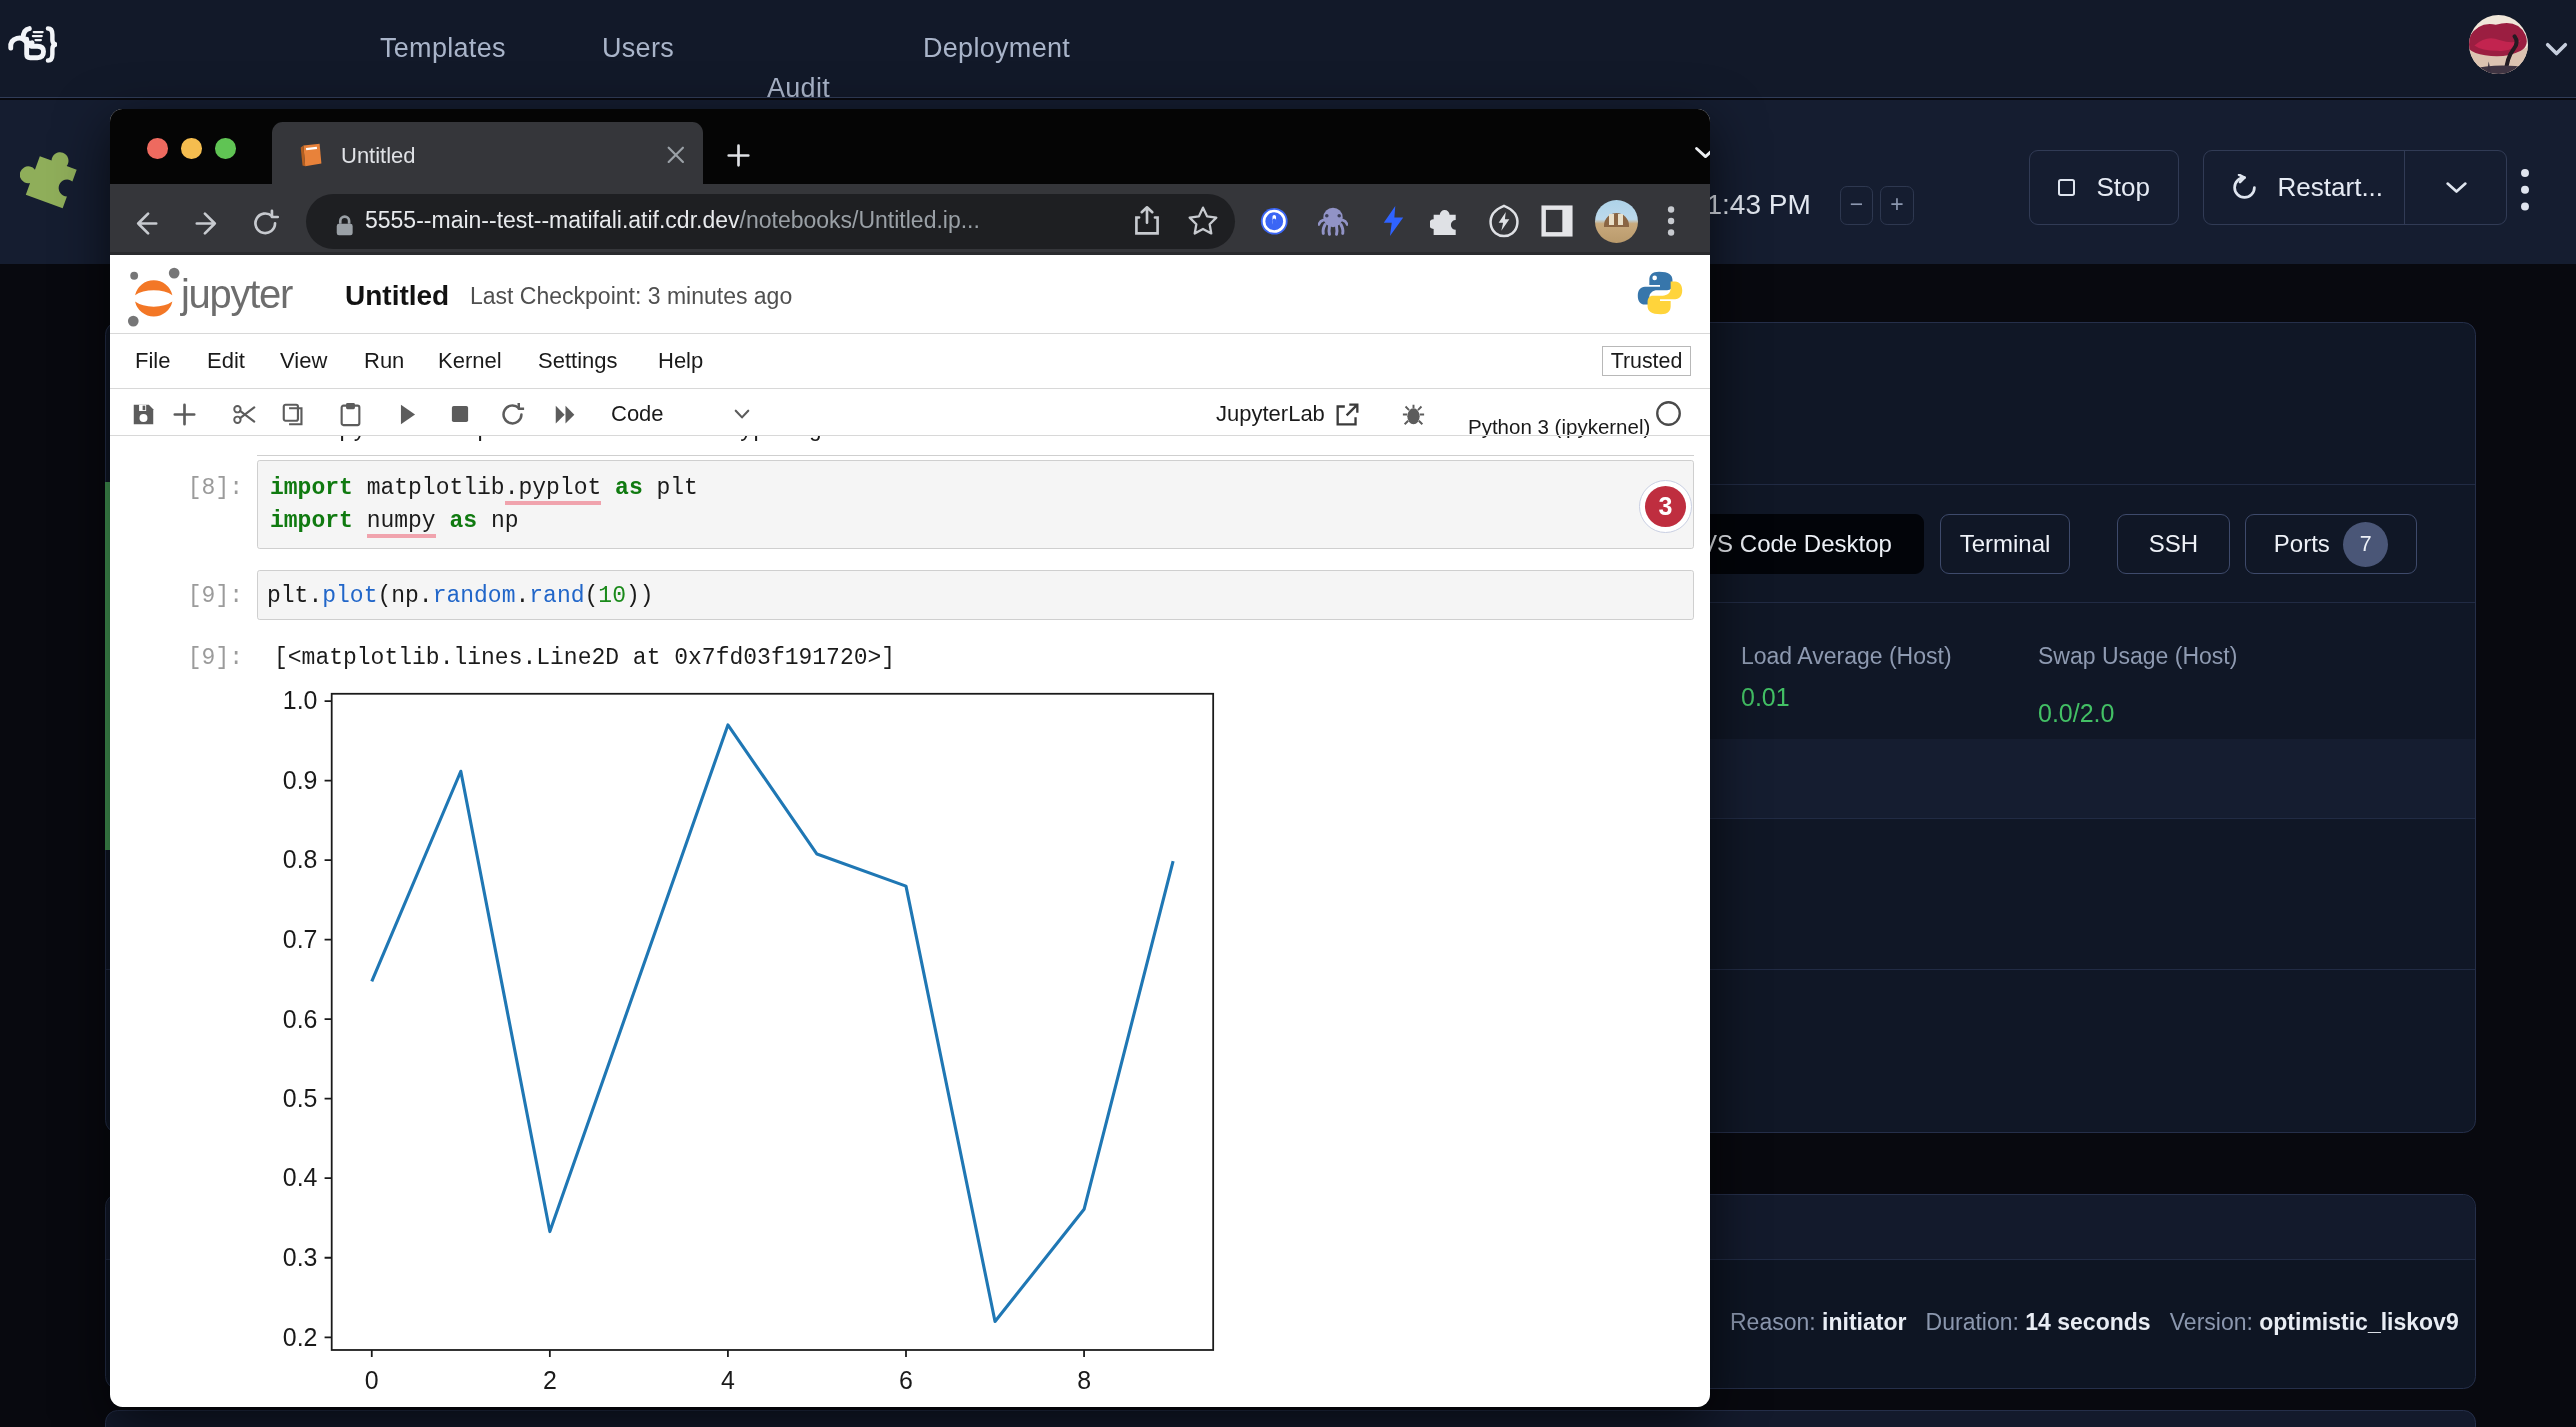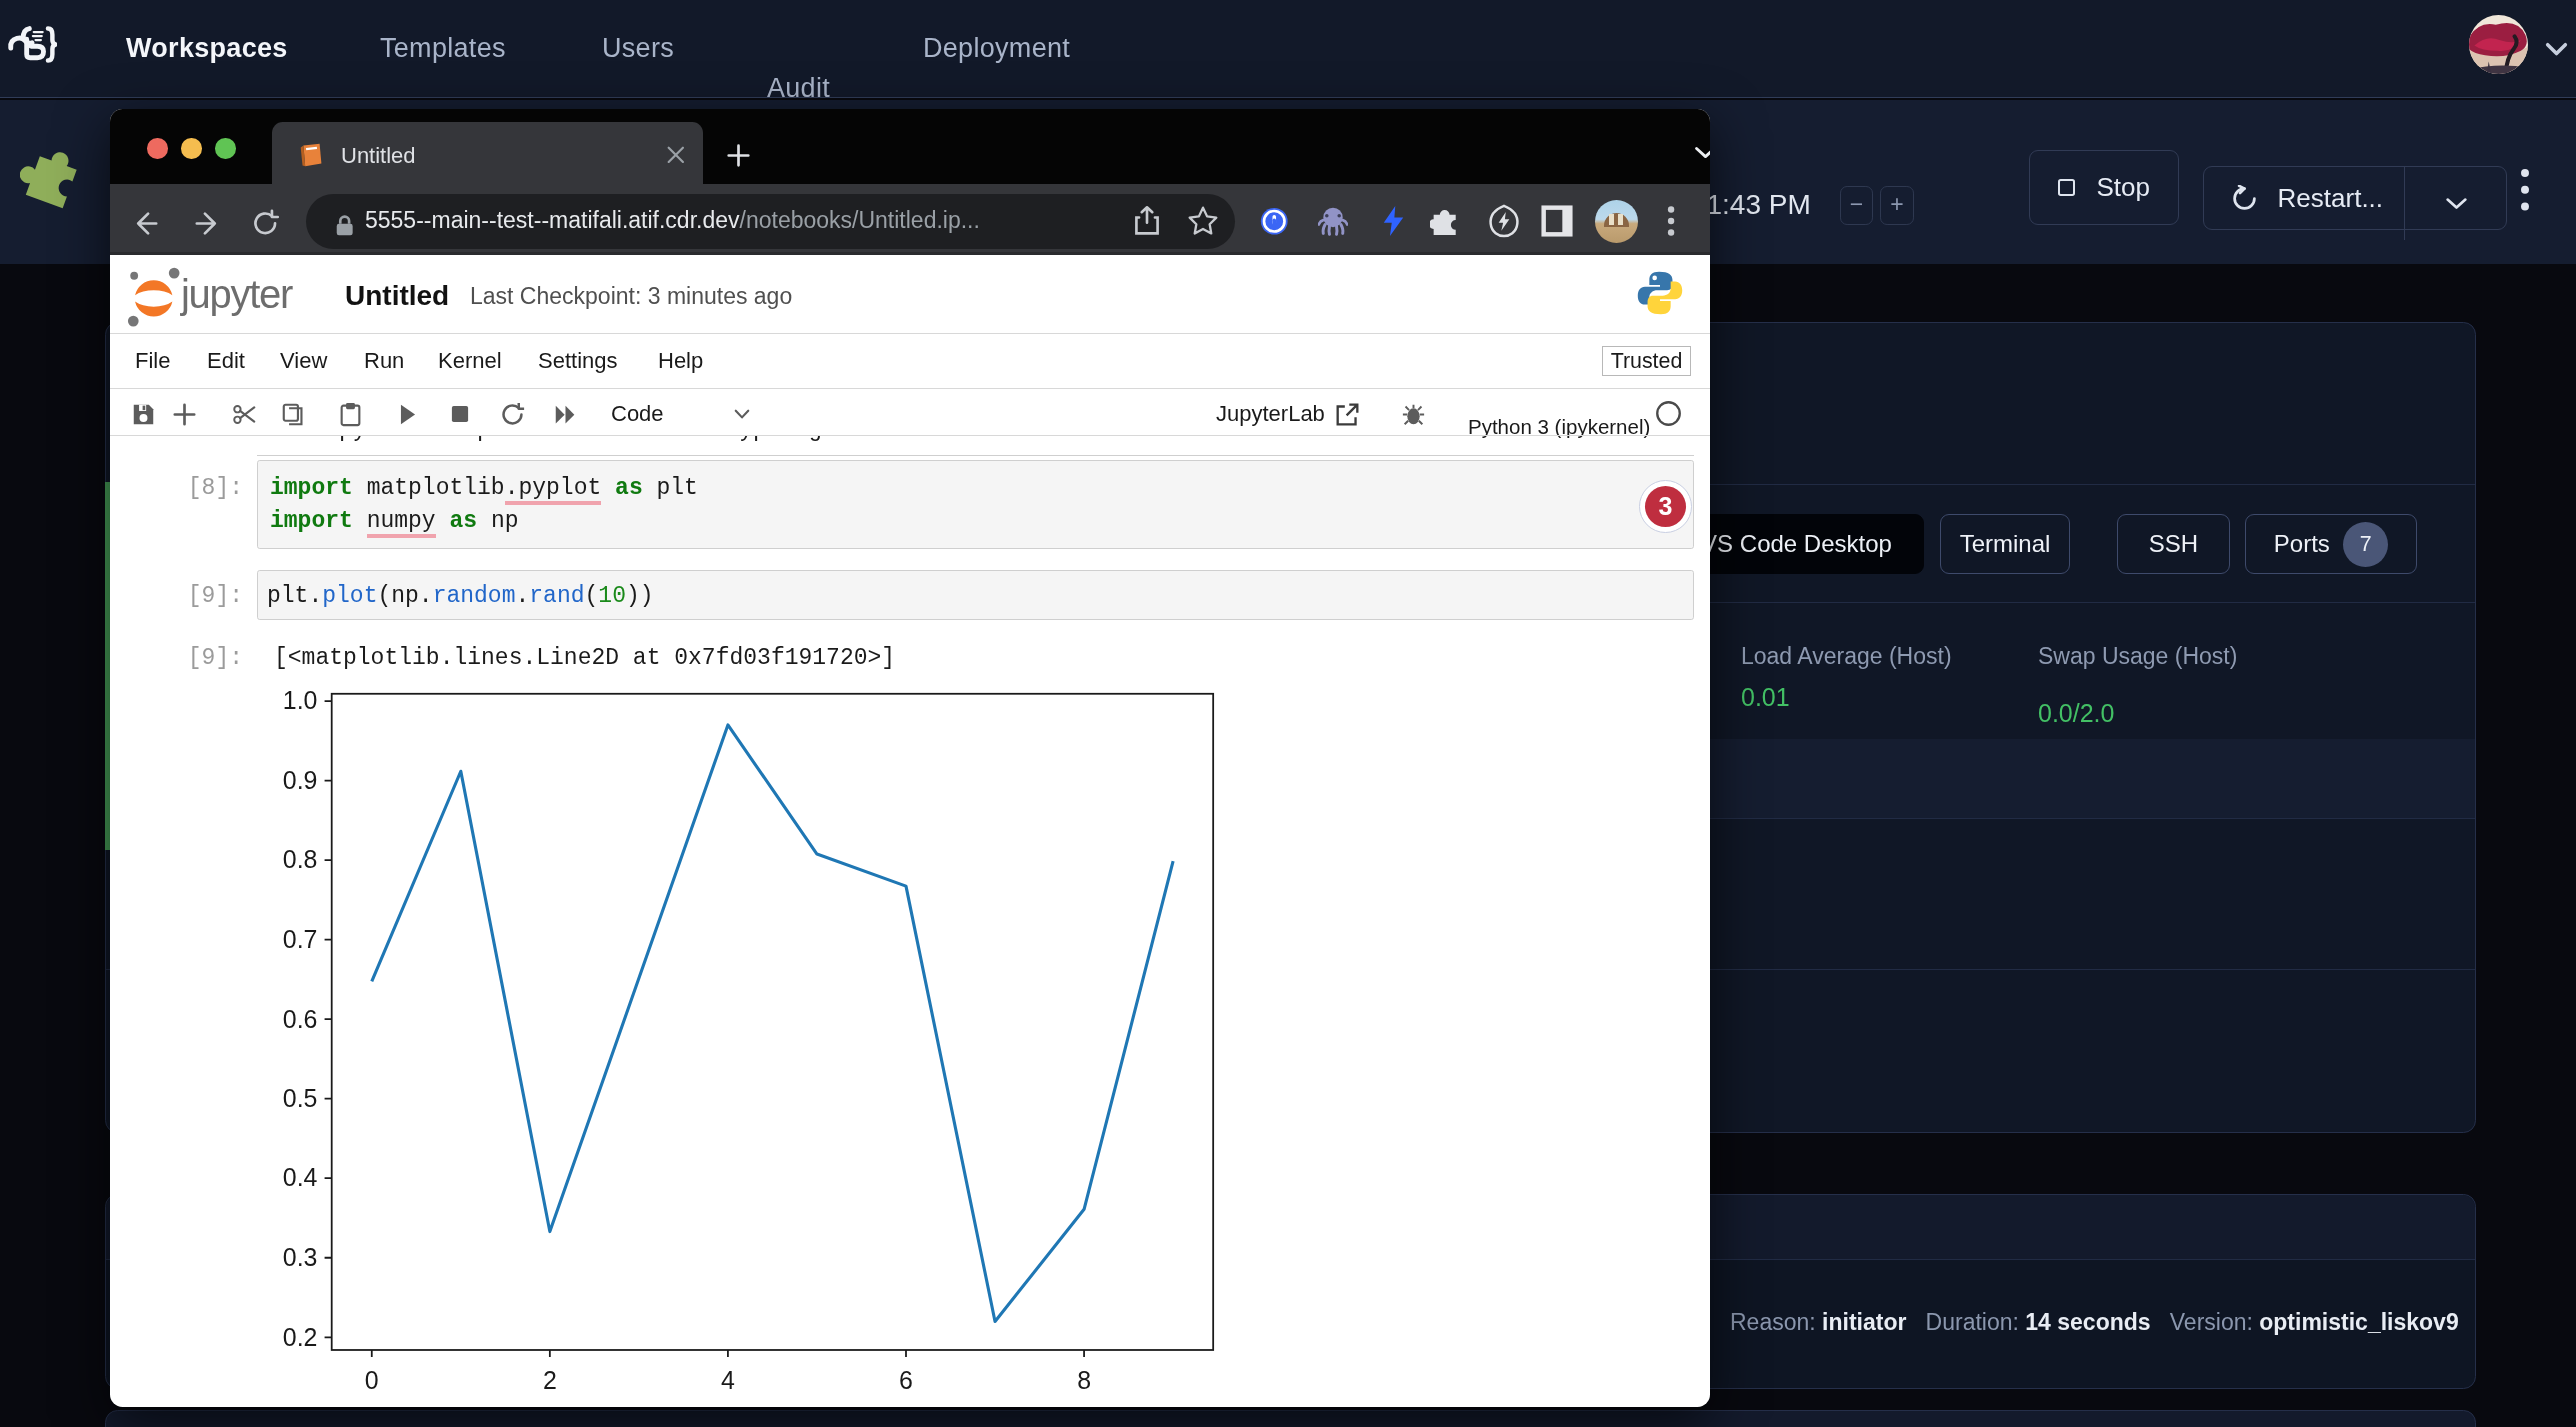--- a/index.html
+++ b/index.html
@@ -40,21 +40,20 @@
 
   <svg class="abs" style="left:7.1px; top:25px;" width="50" height="39" viewBox="0 0 56 44">
     <g stroke="#f2f4f8" fill="none" stroke-linecap="round">
       <path d="M25 4 q-7 1 -7 11" stroke-width="5.5"></path>
       <path d="M30 8 h10 M29 12.5 h10 M32 17 h6" stroke-width="2.6"></path>
       <path d="M4 26 q-1 -9 7 -11 q6 -1.5 9 2.5 q3 4 8 2.5" stroke-width="5.5"></path>
       <path d="M22 16 L22 33 q0 4 4 4 l8 0 q7 0 7 -7 q0 -6 -7 -6 l-7 0" stroke-width="5.5" stroke-linejoin="round"></path>
       <path d="M46 4 q5 0 5 7 l0 6 q0 4 3.5 5 q-3.5 1 -3.5 5 l0 6 q0 7 -5 7" stroke-width="5"></path>
     </g>
   </svg>
-  <div class="navitem" style="left:126px; color:#f4f6fa; font-weight:600;">Workspaces</div>
   <div class="navitem" style="left:380px;">Templates</div>
   <div class="navitem" style="left:602px;">Users</div>
   <div class="navitem" style="left:767px;margin-top:40px;">Audit</div>
   <div class="navitem" style="left:923px;">Deployment</div>
 
   <svg class="abs" style="left:2469px; top:15px;" width="59" height="59" viewBox="0 0 66 66">
     <defs>
         <clipPath id="av">
           <circle cx="33" cy="33" r="33"></circle>
         </clipPath>
@@ -79,21 +78,21 @@
 <div class="hbtn" style="left:1840px; top:186px; width:33px; height:39px; border-radius:7.1px; border-color:#2e3850;">
     <span style="color:#8c98b0; font-size:23px; margin-top:-2.7px;">−</span>
   </div>
 <div class="hbtn" style="left:1880px; top:186px; width:34px; height:39px; border-radius:7.1px; border-color:#2e3850;">
     <span style="color:#8c98b0; font-size:23px; margin-top:-2.7px;">+</span>
   </div>
 <div class="hbtn" style="left:2029px; top:150px; width:150px; height:75px;">
   <span style="display:inline-block; width:17px; height:17px; border:2.7px solid #dfe5ef; border-radius:2.7px; margin-right:21.4px;"></span>
   <span style="font-size:26px;">Stop</span>
 </div>
-<div class="hbtn" style="left:2203px; top:166px; width:304px; height:64px; justify-content:flex-start;">
+<div class="hbtn" style="left:2203px; top:150px; width:304px; height:75px; justify-content:flex-start;">
   <svg style="margin-left:27px;" width="27" height="27" viewBox="0 0 30 30">
       <path d="M15 4 A 11 11 0 1 0 26 15" stroke="#dfe5ef" stroke-width="3" fill="none" stroke-linecap="round"></path>
       <path d="M15 4 L9 1 M15 4 L10 9" stroke="#dfe5ef" stroke-width="3" fill="none" stroke-linecap="round"></path>
     </svg>
   <span style="font-size:26px; margin-left:19.6px;">Restart...</span>
   <div class="abs" style="left:200px; top:0; width:0.9px; height:73px; background:#313b55;"></div>
   <svg class="abs" style="left:239px; top:29px;" width="27" height="16" viewBox="0 0 28 18">
       <path d="M4 4 L14 13 L24 4" stroke="#dfe5ef" stroke-width="3" fill="none" stroke-linecap="round" stroke-linejoin="round"></path>
     </svg>
 </div>

